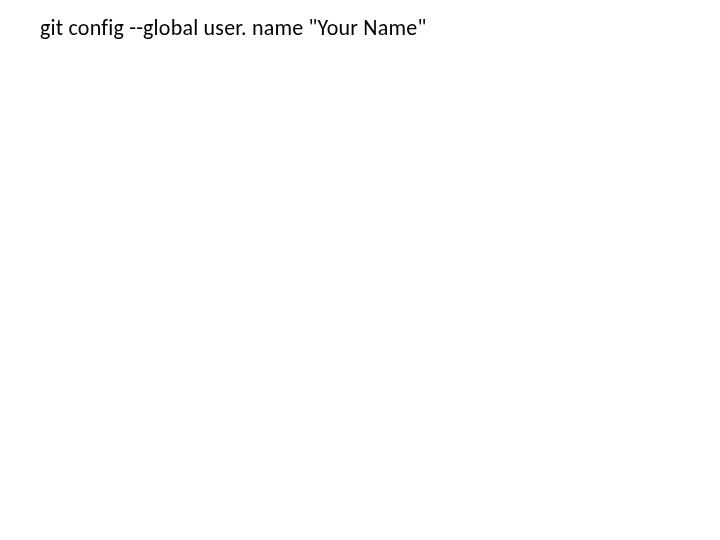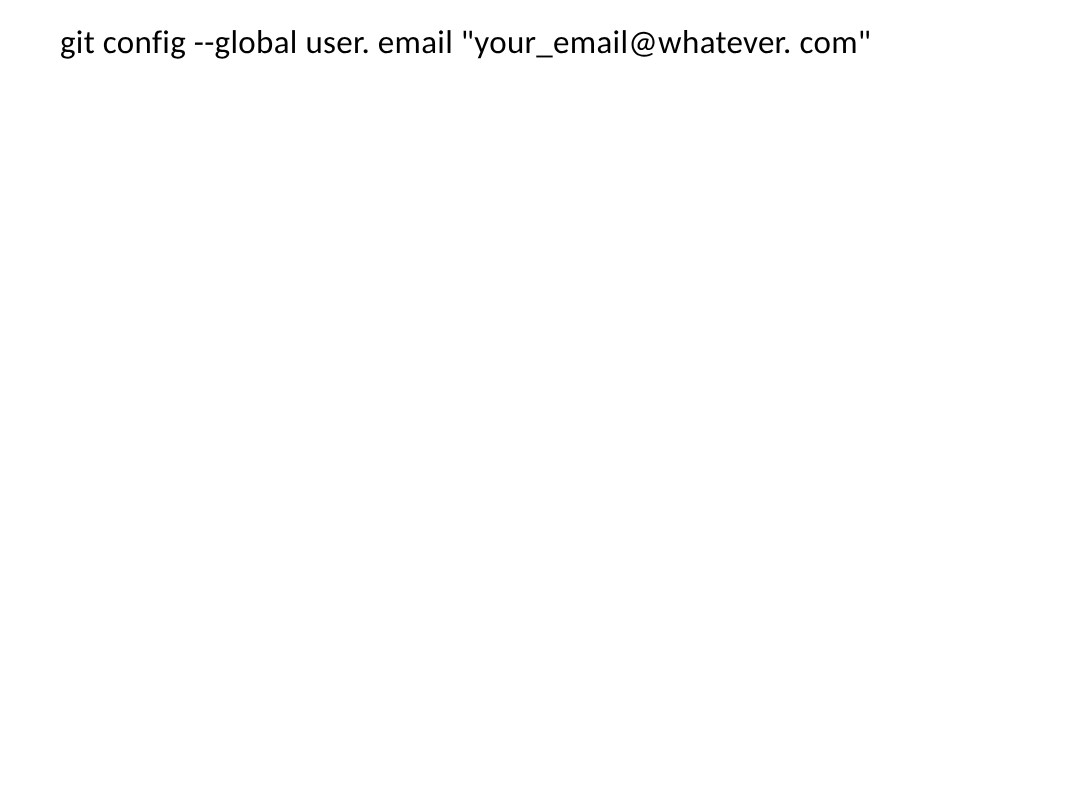--- a/index.html
+++ b/index.html
@@ -20,14 +20,14 @@
     .code-line {
       display: block;
       white-space: pre;
       letter-spacing: 0.2px;
     }
   </style>
 </head>
 <body>
 
 <div class="slide">
-  <span class="code-line">git config --global user. email "your_email@whatever. com"</span>
+  <span class="code-line">git config --global user. name "Your Name"</span>
 </div>
 
 </body></html>

